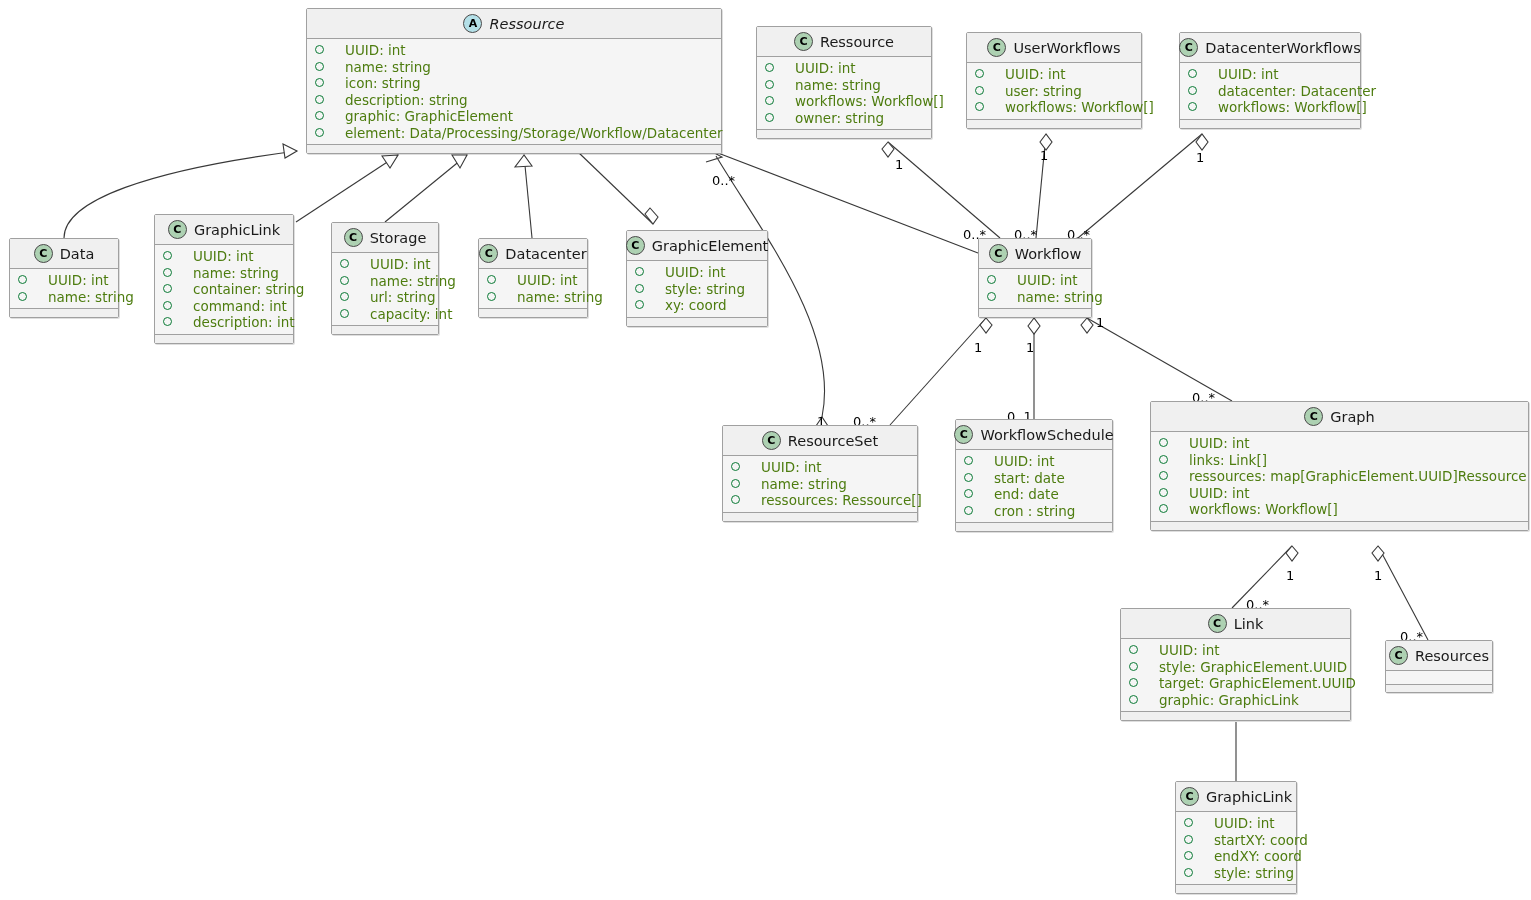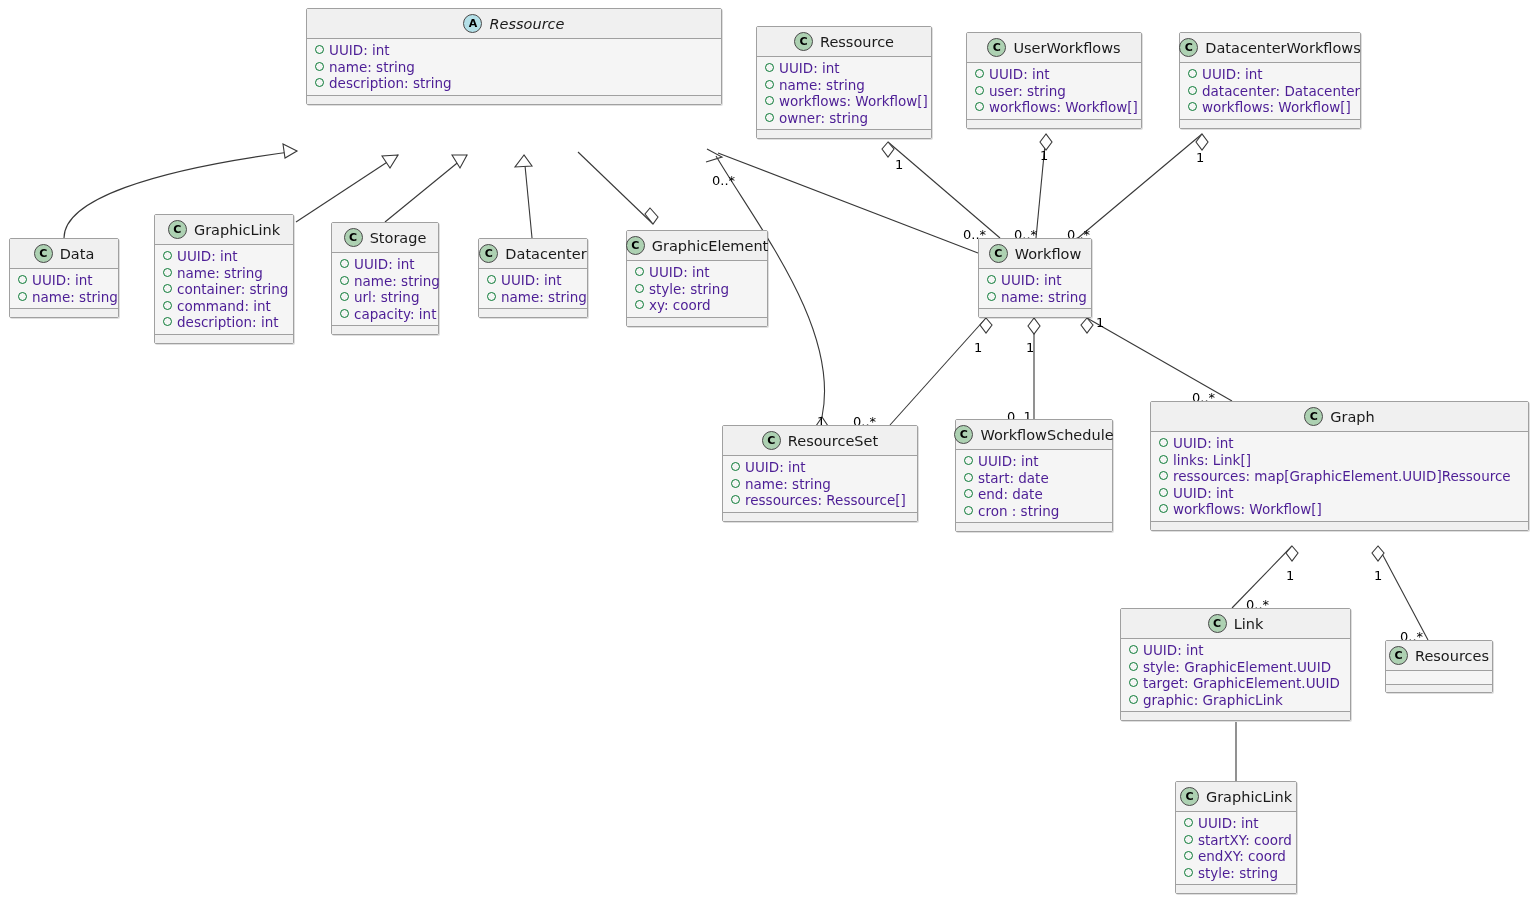--- a/index.html
+++ b/index.html
@@ -42,22 +42,22 @@
   .badge.abstract{background:#B4E0E8;}
   .cname{font-size:14.5px;color:#1a1a1a;white-space:nowrap;}
   .cname.italic{font-style:italic;}
   .attrs{
     background:#f5f5f5;
     padding:3px 6px 3px 8px;
     border-bottom:1px solid #a0a0a0;
   }
   .attrs.empty{min-height:7px;padding:3px 6px;}
   .attr{
-    display:flex;align-items:baseline;gap:5px;
-    font-size:13.5px;color:#4c1d95;white-space:nowrap;
+    display:flex;align-items:baseline;gap:21px;
+    font-size:13.5px;color:#4d7c0f;white-space:nowrap;
     line-height:16.5px;
   }
   .vis{
     display:inline-block;
     width:7px;height:7px;border-radius:50%;
     border:1.3px solid #0a7a35;
     background:transparent;
     flex:0 0 auto;
     position:relative;top:-1px;
   }
@@ -185,21 +185,33 @@
           <div class="attr">
             <span class="vis"></span>
             <span>UUID: int</span>
           </div>
           <div class="attr">
             <span class="vis"></span>
             <span>name: string</span>
           </div>
           <div class="attr">
             <span class="vis"></span>
+            <span>icon: string</span>
+          </div>
+          <div class="attr">
+            <span class="vis"></span>
             <span>description: string</span>
+          </div>
+          <div class="attr">
+            <span class="vis"></span>
+            <span>graphic: GraphicElement</span>
+          </div>
+          <div class="attr">
+            <span class="vis"></span>
+            <span>element: Data/Processing/Storage/Workflow/Datacenter</span>
           </div>
         </div>
         <div class="foot"></div>
       </div>
       <div class="uml" style="left: 756px; top: 26px; width: 176px;">
         <div class="hdr">
           <span class="badge">C</span>
           <span class="cname">Ressource</span>
         </div>
         <div class="attrs">

